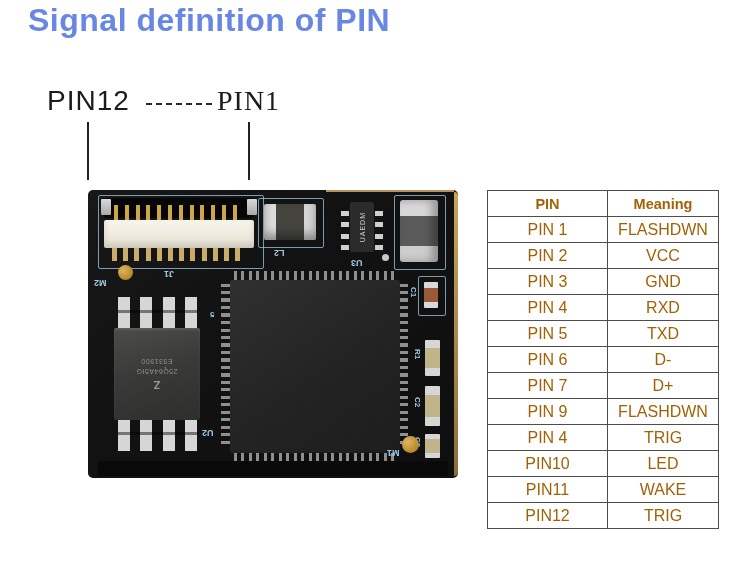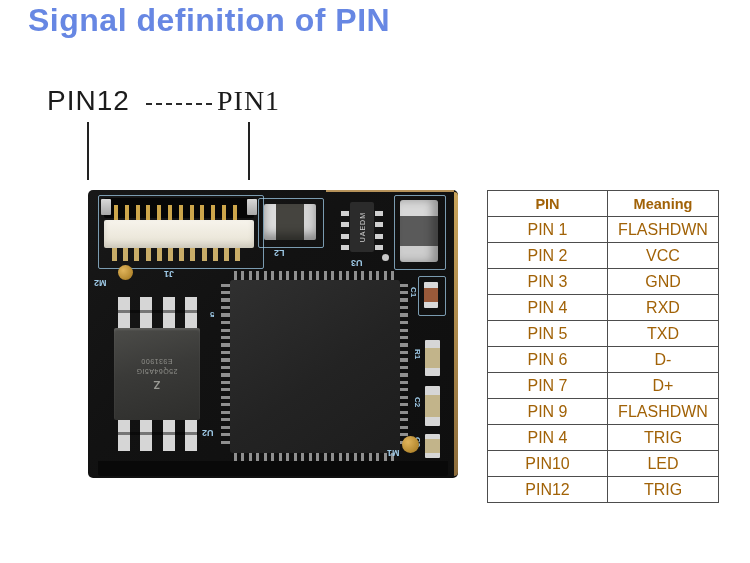--- a/index.html
+++ b/index.html
@@ -273,19 +273,23 @@
         </tr>
         <tr>
           <td>PIN 4</td>
           <td>TRIG</td>
         </tr>
         <tr>
           <td>PIN10</td>
           <td>LED</td>
         </tr>
         <tr>
+          <td>PIN11</td>
+          <td>WAKE</td>
+        </tr>
+        <tr>
           <td>PIN12</td>
           <td>TRIG</td>
         </tr>
       </tbody>
   </table>
 
 </div>
 
 </body></html>

